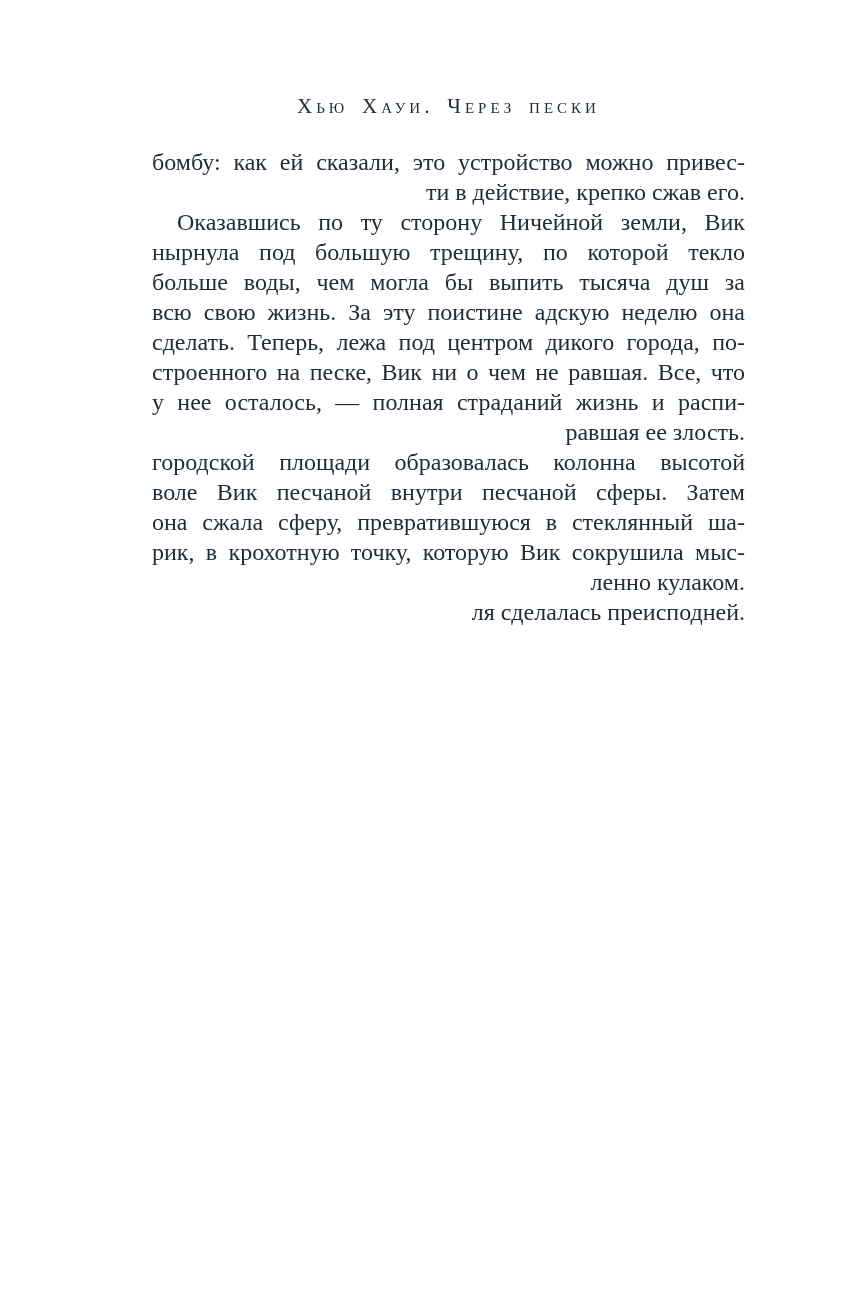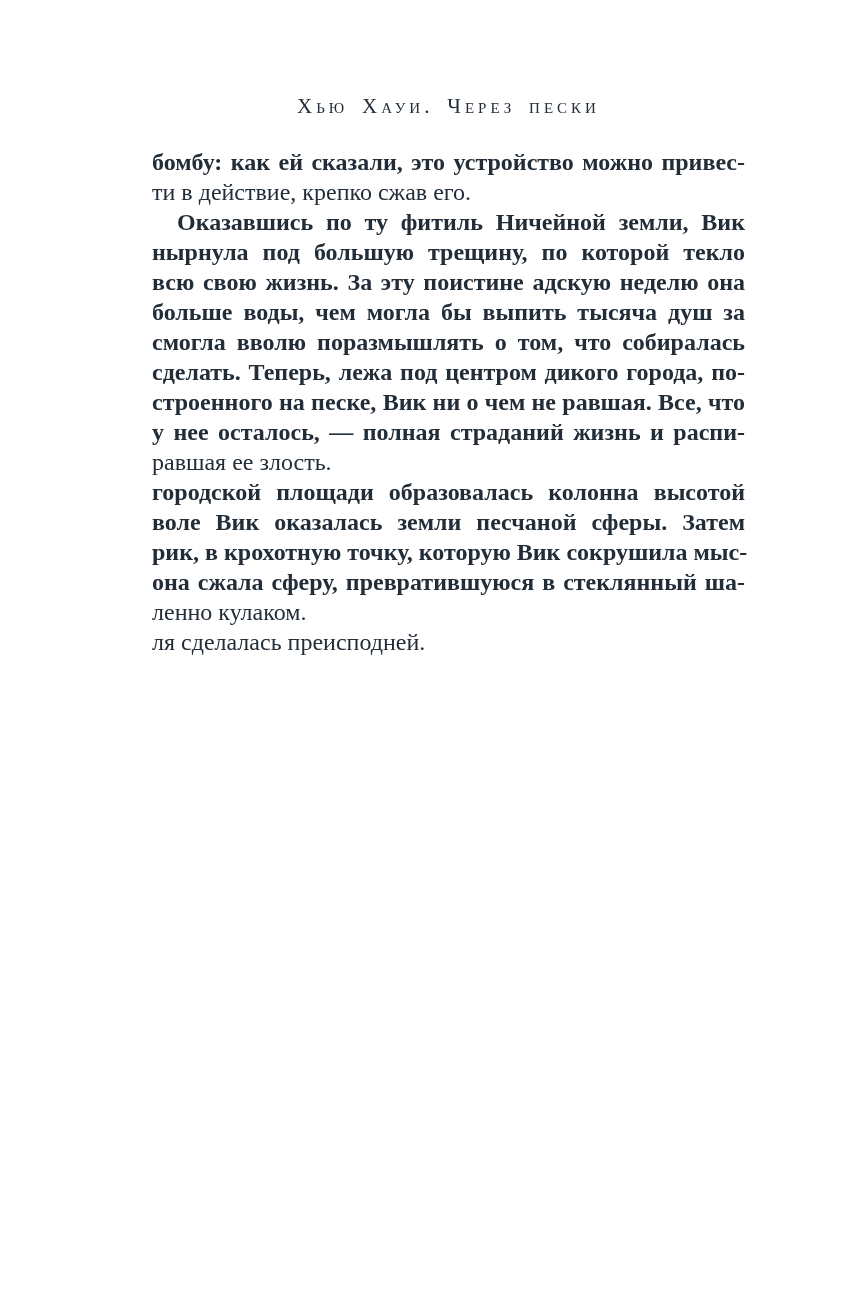--- a/index.html
+++ b/index.html
@@ -39,49 +39,47 @@
     position: absolute;
     top: 147px;
     left: 152px;
     width: 593px;
     font-size: 24px;
     line-height: 30px;
     color: #222d38;
   }
   .line {
     height: 30px;
-    text-align: left;
+    text-align: right;
     white-space: nowrap;
   }
   .line.just {
     text-align: justify;
     text-align-last: justify;
-    font-weight: bold;
   }
   .line.indent {
     text-indent: 25px;
   }
 </style>
 </head>
 <body>
 
 <div class="page">
   <div class="running-head">Хью Хауи. Через пески</div>
   <div class="text-block">
       <div class="line just">бомбу: как ей сказали, это устройство можно привес-</div>
       <div class="line">ти в действие, крепко сжав его.</div>
-      <div class="line indent just">Оказавшись по ту фитиль Ничейной земли, Вик</div>
+      <div class="line indent just">Оказавшись по ту сторону Ничейной земли, Вик</div>
       <div class="line just">нырнула под большую трещину, по которой текло</div>
+      <div class="line just">больше воды, чем могла бы выпить тысяча душ за</div>
       <div class="line just">всю свою жизнь. За эту поистине адскую неделю она</div>
-      <div class="line just">больше воды, чем могла бы выпить тысяча душ за</div>
-      <div class="line just">смогла вволю поразмышлять о том, что собиралась</div>
       <div class="line just">сделать. Теперь, лежа под центром дикого города, по-</div>
       <div class="line just">строенного на песке, Вик ни о чем не равшая. Все, что</div>
       <div class="line just">у нее осталось, — полная страданий жизнь и распи-</div>
       <div class="line">равшая ее злость.</div>
       <div class="line just">городской площади образовалась колонна высотой</div>
-      <div class="line just">воле Вик оказалась земли песчаной сферы. Затем</div>
+      <div class="line just">воле Вик песчаной внутри песчаной сферы. Затем</div>
+      <div class="line just">она сжала сферу, превратившуюся в стеклянный ша-</div>
       <div class="line just">рик, в крохотную точку, которую Вик сокрушила мыс-</div>
-      <div class="line just">она сжала сферу, превратившуюся в стеклянный ша-</div>
       <div class="line">ленно кулаком.</div>
       <div class="line">ля сделалась преисподней.</div>
     </div>
 </div>
 
 </body></html>

